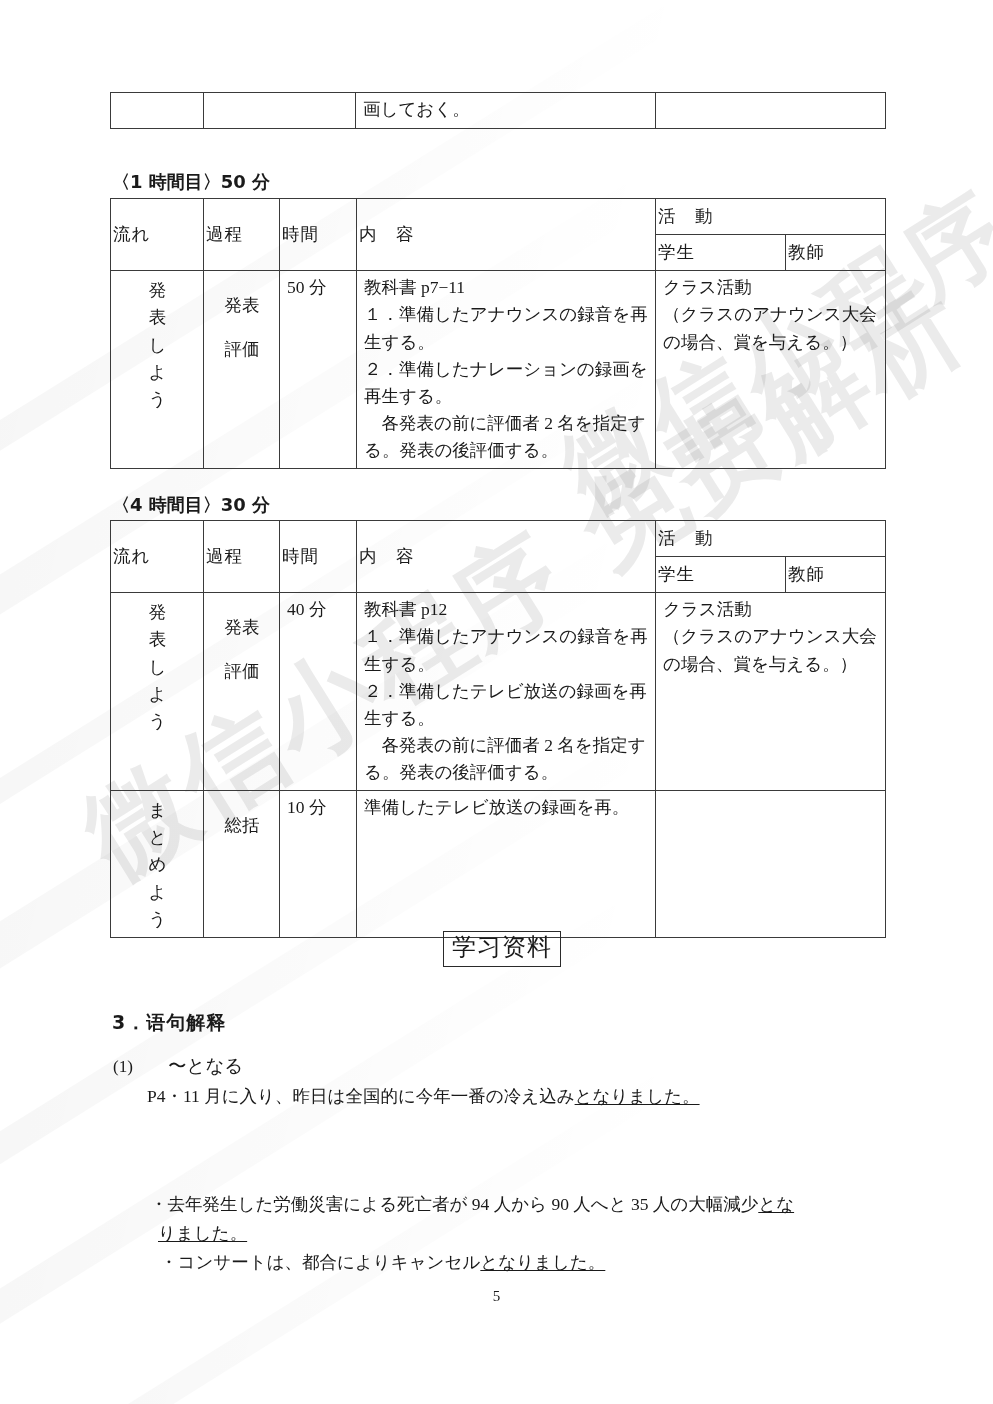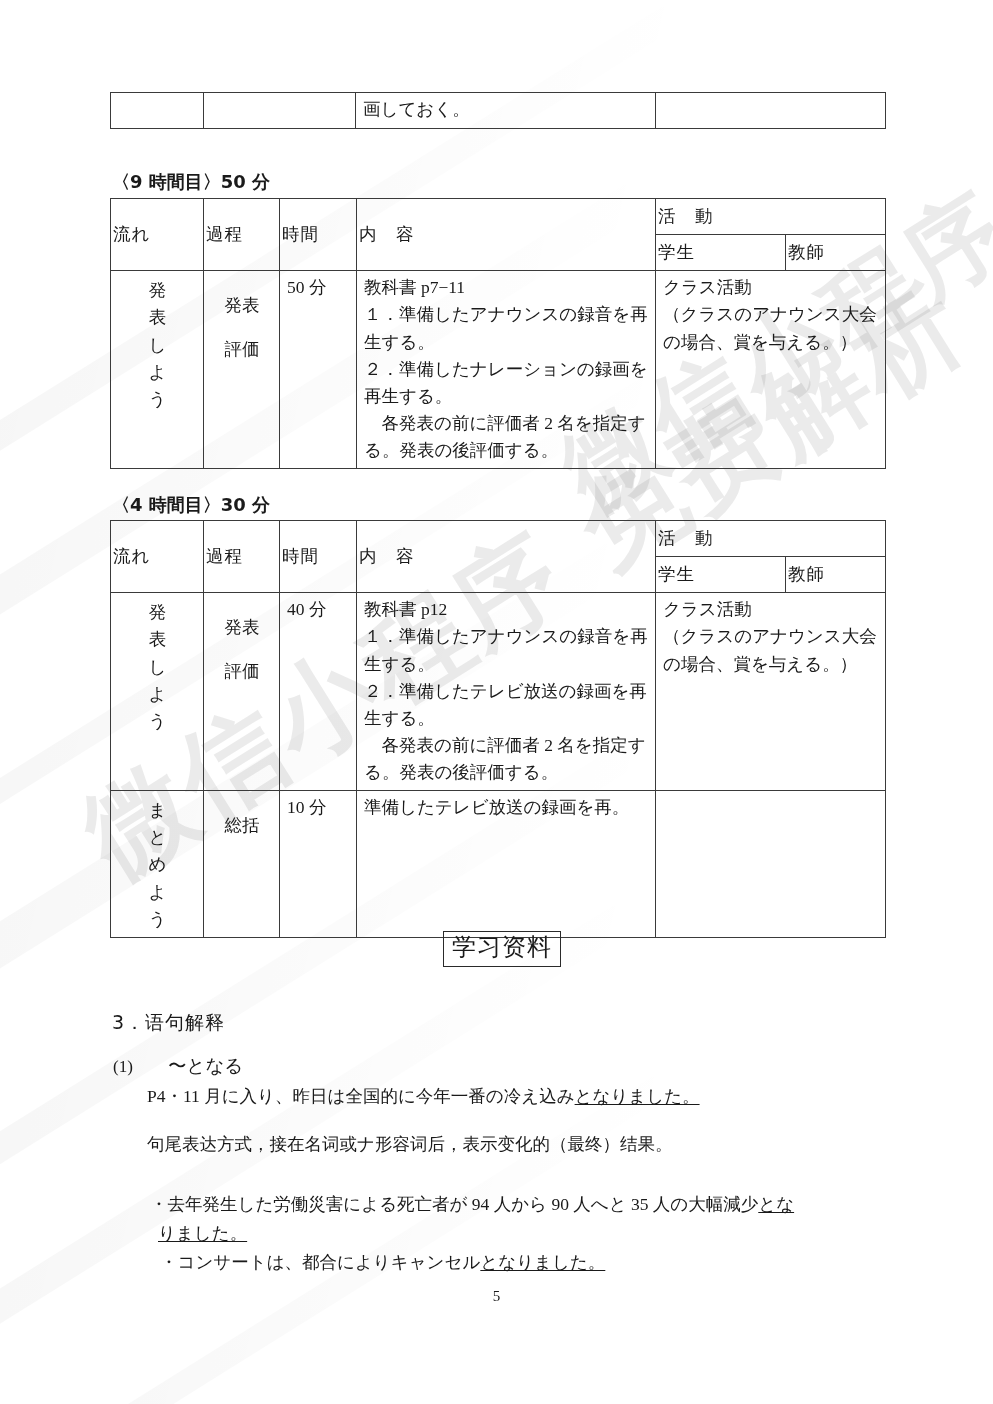--- a/index.html
+++ b/index.html
@@ -109,21 +109,21 @@
     font-size: 24px;
     font-weight: normal;
     letter-spacing: 1px;
     line-height: 1.15;
     background: transparent;
   }
 
   .h-num {
     position: absolute;
     font-family: "DejaVu Sans", sans-serif;
-    font-weight: normal;
+    font-weight: bold;
     font-size: 19px;
     letter-spacing: 1px;
     white-space: nowrap;
   }
 
   .txt {
     position: absolute;
     font-size: 18.5px;
     line-height: 1.62;
     white-space: nowrap;
@@ -165,21 +165,21 @@
     <tbody>
         <tr>
       <td style="height:28px;"></td>
       <td></td>
       <td>画しておく。</td>
       <td></td>
     </tr>
   </tbody>
     </table>
 
-  <div class="sec-label" style="left:112px; top:170px;">〈9 時間目〉50 分</div>
+  <div class="sec-label" style="left:112px; top:170px;">〈1 時間目〉50 分</div>
 
   <table class="tbl" style="left:110px; top:198px; width:775px;">
     <colgroup>
       <col style="width:93px">
         <col style="width:76px">
         <col style="width:77px">
       <col style="width:299px">
         <col style="width:130px">
         <col style="width:100px">
     </colgroup>
@@ -301,21 +301,20 @@
 
   <div class="h-num" style="left:112px; top:1010px;">3．语句解释</div>
 
   <div class="txt" style="left:113px; top:1053px; font-size:17px;">(1)</div>
   <div class="txt" style="left:168px; top:1052px;">〜となる</div>
 
   <div class="txt" style="left:147px; top:1082px; font-size:17.5px;">
     <span>P4・11 月に入り、昨日は全国的に今年一番の冷え込み</span><span class="u">となりました。</span>
   </div>
 
-  <div class="txt" style="left:147px; top:1130px; font-size:17.5px;">句尾表达方式，接在名词或ナ形容词后，表示变化的（最终）结果。</div>
 
 
   <div class="txt" style="left:150px; top:1190px; font-size:17.5px;">
     <span>・去年発生した労働災害による死亡者が 94 人から 90 人へと 35 人の大幅減少</span><span class="u">とな</span>
   </div>
   <div class="txt" style="left:158px; top:1219px; font-size:17.5px;">
     <span class="u">りました。</span>
   </div>
 
   <div class="txt" style="left:160px; top:1248px; font-size:17.5px;">

